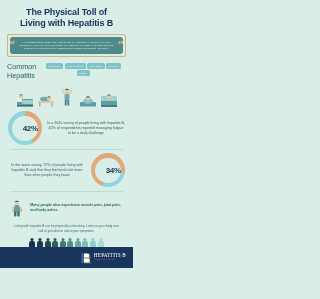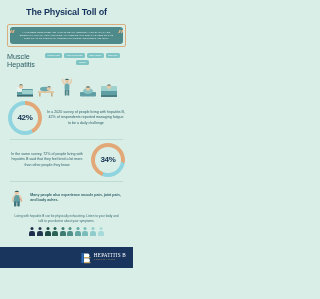--- a/index.html
+++ b/index.html
@@ -136,21 +136,21 @@
   .donut .hole {
     position: absolute;
     top: 4.2px;
     left: 4.2px;
     right: 4.2px;
     bottom: 4.2px;
     background: #d9eee7;
     border-radius: 50%;
     display: flex;
     align-items: center;
-    justify-content: center;
+    justify-content: flex-end;
   }
   .donut .pct {
     font-size: 8px;
     font-weight: bold;
     color: #13304f;
     letter-spacing: -0.3px;
   }
   .stat-text {
     flex: 1 1 auto;
     font-size: 3.6px;
@@ -255,33 +255,34 @@
     font-family: "Liberation Serif", serif;
   }
 </style>
 </head>
 <body>
 
 <div class="poster">
 
   <div class="title-block">
     <span class="title-line">The Physical Toll of</span>
+    <span class="title-line">Living with Hepatitis B</span>
   </div>
 
   <div class="quote-wrap">
     <div class="quote-card">
       <span class="qmark left">“</span>
       <span class="quote-text">I HAVE BEEN MORE TIRED AND HAVE TO REALLY CONTROL A LOT OF WHAT I DO, ESPECIALLY WITH MY KIDS ACTIVITIES. MY HUSBAND WAS GREAT, HE USED TO TAKE THEM TO ALL OF THEIR DAILY MORNING PRACTICES AND EVENTS AND SUCH.</span>
       <span class="qmark right">”</span>
     </div>
   </div>
 
   <div class="symptoms">
     <div class="symptoms-heading">
-      <span>Muscle</span><br>
+      <span>Common</span><br>
       <span>Hepatitis</span>
     </div>
     <div class="tag-cloud">
       <span class="tag">Muscle pain</span>
       <span class="tag">Loss of appetite</span>
       <span class="tag">Body aches</span>
       <span class="tag">Brain fog</span>
       <span class="tag">Fatigue</span>
     </div>
   </div>

